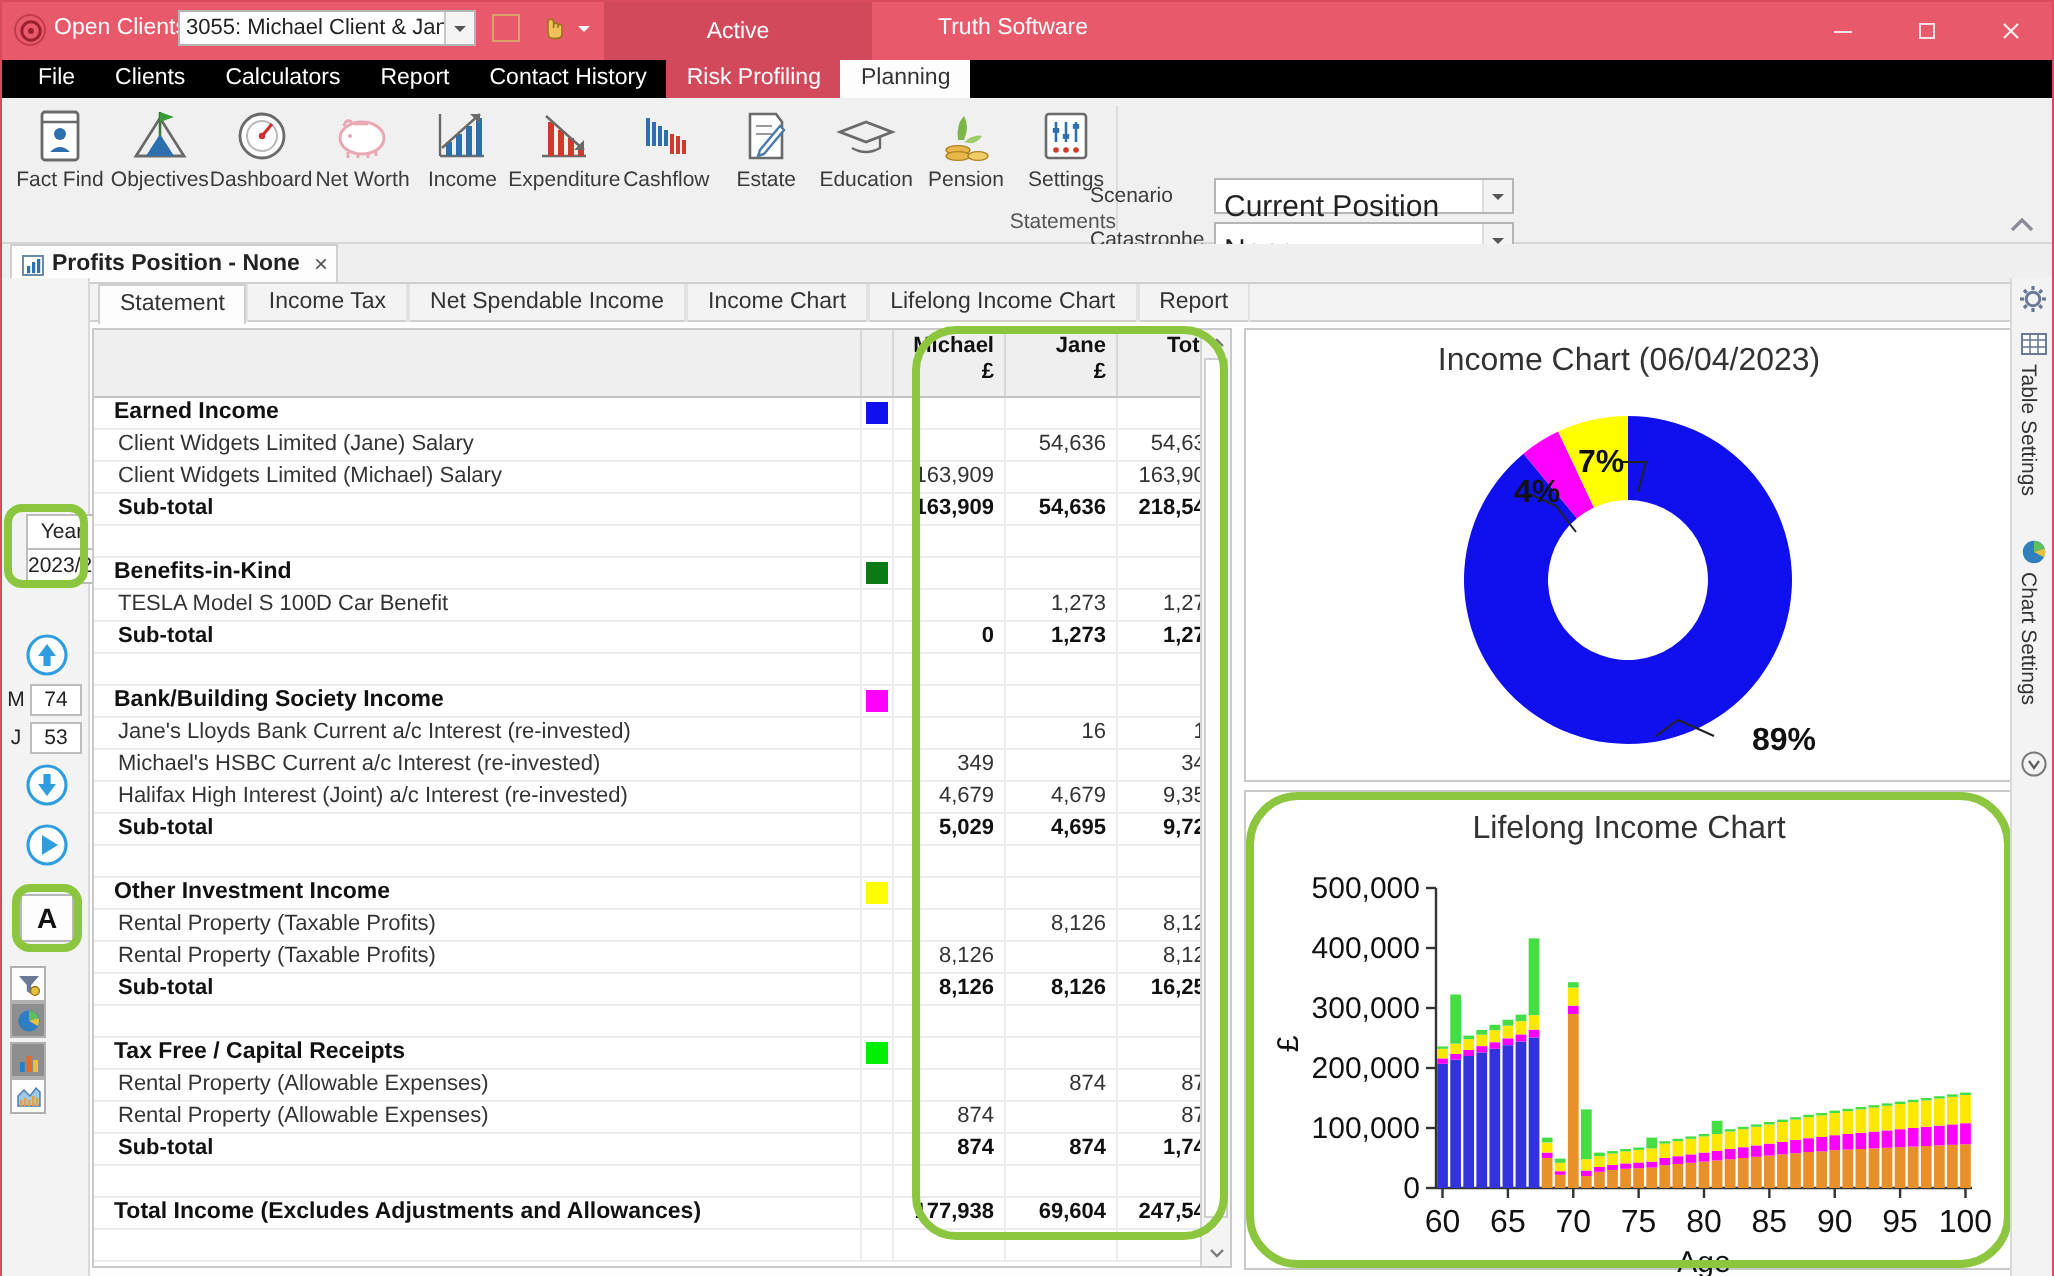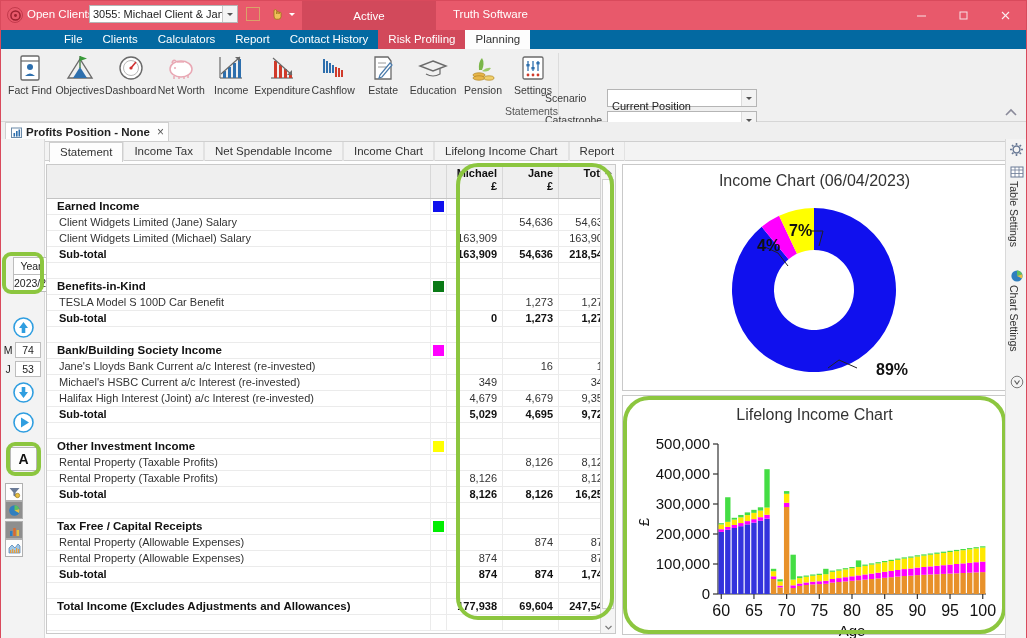--- a/index.html
+++ b/index.html
@@ -32,49 +32,49 @@
              border:1px solid #d9a36a; }
   .tb-ico1:after { content:""; display:block; margin:3px; width:6px;height:6px;
                    background:#e8596b; }
   .tb-ico2 { position:absolute; left:268px; top:5px; width:16px;height:16px; }
   .tb-ico2-caret { position:absolute; left:288px; top:12px; width:0;height:0;
                    border-left:3px solid transparent;border-right:3px solid transparent;
                    border-top:3px solid #fff; }
   .tb-active { position:absolute; left:301px; top:0; width:134px; height:29px;
                background:#d2495b; color:#fff; font-size:11.5px;
                display:flex; align-items:center; justify-content:center; }
-  .tb-app { position:absolute; left:452px; top:7px; color:#fff; font-size:11.5px; }
+  .tb-app { position:absolute; left:468px; top:7px; color:#fff; font-size:11.5px; }
   .tb-wbtns { position:absolute; right:0; top:0; height:29px; display:flex; }
   .tb-wbtn { width:42px; height:29px; display:flex; align-items:center;
              justify-content:center; color:#f6dfe2; }
   .tb-wbtn svg { width:11px; height:11px; }
 
   
-  .menubar { position:relative; height:19px; background:#0369a1;padding-left:45px; }
+  .menubar { position:relative; height:19px; background:#000000; }
   .menus { display:flex; align-items:flex-end; height:19px; padding-left:8px; }
   .menu { font-size:11.5px; color:#fff; padding:0 10px; height:19px; line-height:19px; }
   .menu.risk { background:#d2495b; }
   .menu.active { background:#fdfdfd; color:#333; }
 
   
   .ribbon { position:relative; height:73px; background:#f0f0f0;
             border-bottom:1px solid #d6d6d6; }
   .rib-group { position:absolute; top:0; height:73px; }
   .rib-items { display:flex; height:56px; padding-left:4px; }
   .rib-item { width:52px; display:flex; flex-direction:column; align-items:center;
               padding-top:4px; }
   .rib-item .ic { height:30px; display:flex; align-items:center; justify-content:center; }
   .rib-item .lb { font-size:10.5px; color:#3b3b3b; margin-top:1px; white-space:nowrap; }
   .rib-cap { text-align:right; font-size:10.5px; color:#555; }
   .rib-sep { position:absolute; top:4px; width:1px; height:62px; background:#dcdcdc; }
   .scen-row { display:flex; align-items:center; margin-bottom:4px; }
   .scen-lbl { width:62px; font-size:10.5px; color:#3b3b3b; }
   .scen-combo { width:150px; height:18px; background:#fff; border:1px solid #b5b5b5;
                 display:flex; }
-  .scen-combo .txt { flex:1; padding:10px 0 0 4px; font-size:11px; color:#222; }
+  .scen-combo .txt { flex:1; padding:5px 0 0 4px; font-size:15px; color:#222; }
   .scen-combo .btn { width:15px; border-left:1px solid #dcdcdc; background:#f3f3f3;
                      display:flex; align-items:center; justify-content:center; }
   .scen-combo .btn i { width:0;height:0;border-left:3px solid transparent;
                        border-right:3px solid transparent;border-top:3px solid #555; }
   .rib-collapse { position:absolute; right:8px; bottom:2px; width:14px;height:12px; }
 
   
   .doctabs { position:relative; height:19px; background:#efefef; }
   .doctab { position:absolute; left:4px; top:0; height:19px; background:#fdfdfd;
             border:1px solid #d0d0d0; border-bottom:none; display:flex;

